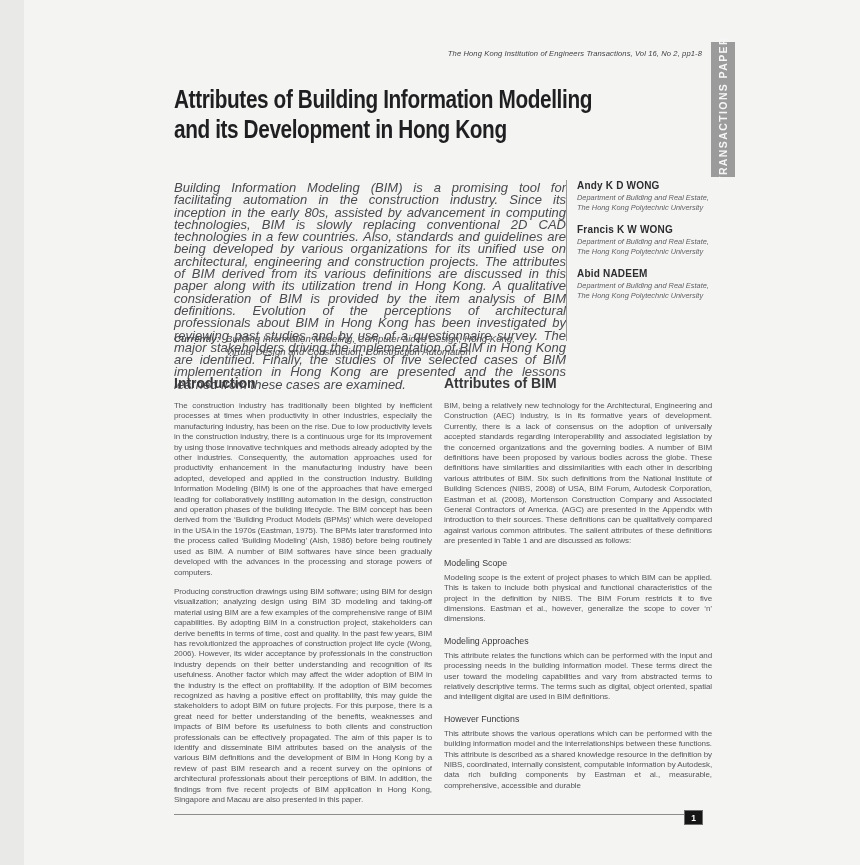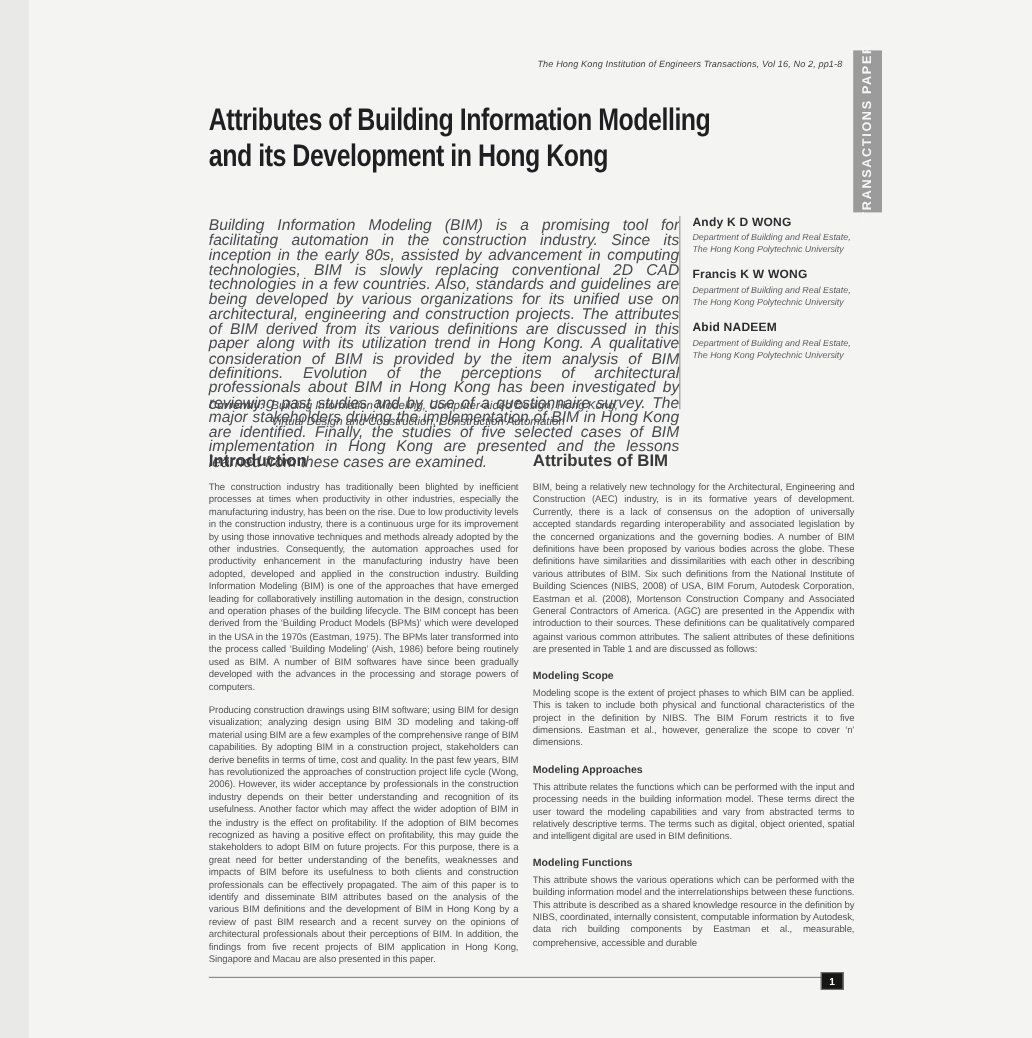--- a/index.html
+++ b/index.html
@@ -67,21 +67,21 @@
   }
   .col{position:absolute;top:0;}
   .col-left{left:0;width:258px;}
   .col-right{left:270px;width:268px;}
   .col h2{
     margin:0 0 10px 0;
     font-size:14px;font-weight:bold;color:#3a3a3d;
   }
   .col h3{
     margin:11px 0 5px 0;
-    font-size:8.8px;font-weight:bold;color:#3a3a3d;
+    font-size:8.8px;font-weight:normal;color:#3a3a3d;
   }
   .col p{
     margin:0 0 9px 0;
     font-size:8px;line-height:10.4px;letter-spacing:-0.1px;
     text-align:justify;color:#55565a;
   }
   .footer-line{
     position:absolute;left:150px;top:814px;width:511px;height:1px;
     background:#8c8c8c;
   }
@@ -150,21 +150,21 @@
       <p>The construction industry has traditionally been blighted by inefficient processes at times when productivity in other industries, especially the manufacturing industry, has been on the rise. Due to low productivity levels in the construction industry, there is a continuous urge for its improvement by using those innovative techniques and methods already adopted by the other industries. Consequently, the automation approaches used for productivity enhancement in the manufacturing industry have been adopted, developed and applied in the construction industry. Building Information Modeling (BIM) is one of the approaches that have emerged leading for collaboratively instilling automation in the design, construction and operation phases of the building lifecycle. The BIM concept has been derived from the ‘Building Product Models (BPMs)’ which were developed in the USA in the 1970s (Eastman, 1975). The BPMs later transformed into the process called ‘Building Modeling’ (Aish, 1986) before being routinely used as BIM. A number of BIM softwares have since been gradually developed with the advances in the processing and storage powers of computers.</p>
       <p>Producing construction drawings using BIM software; using BIM for design visualization; analyzing design using BIM 3D modeling and taking-off material using BIM are a few examples of the comprehensive range of BIM capabilities. By adopting BIM in a construction project, stakeholders can derive benefits in terms of time, cost and quality. In the past few years, BIM has revolutionized the approaches of construction project life cycle (Wong, 2006). However, its wider acceptance by professionals in the construction industry depends on their better understanding and recognition of its usefulness. Another factor which may affect the wider adoption of BIM in the industry is the effect on profitability. If the adoption of BIM becomes recognized as having a positive effect on profitability, this may guide the stakeholders to adopt BIM on future projects. For this purpose, there is a great need for better understanding of the benefits, weaknesses and impacts of BIM before its usefulness to both clients and construction professionals can be effectively propagated. The aim of this paper is to identify and disseminate BIM attributes based on the analysis of the various BIM definitions and the development of BIM in Hong Kong by a review of past BIM research and a recent survey on the opinions of architectural professionals about their perceptions of BIM. In addition, the findings from five recent projects of BIM application in Hong Kong, Singapore and Macau are also presented in this paper.</p>
     </div>
     <div class="col col-right">
       <h2>Attributes of BIM</h2>
       <p>BIM, being a relatively new technology for the Architectural, Engineering and Construction (AEC) industry, is in its formative years of development. Currently, there is a lack of consensus on the adoption of universally accepted standards regarding interoperability and associated legislation by the concerned organizations and the governing bodies. A number of BIM definitions have been proposed by various bodies across the globe. These definitions have similarities and dissimilarities with each other in describing various attributes of BIM. Six such definitions from the National Institute of Building Sciences (NIBS, 2008) of USA, BIM Forum, Autodesk Corporation, Eastman et al. (2008), Mortenson Construction Company and Associated General Contractors of America. (AGC) are presented in the Appendix with introduction to their sources. These definitions can be qualitatively compared against various common attributes. The salient attributes of these definitions are presented in Table 1 and are discussed as follows:</p>
       <h3>Modeling Scope</h3>
       <p>Modeling scope is the extent of project phases to which BIM can be applied. This is taken to include both physical and functional characteristics of the project in the definition by NIBS. The BIM Forum restricts it to five dimensions. Eastman et al., however, generalize the scope to cover ‘n’ dimensions.</p>
       <h3>Modeling Approaches</h3>
       <p>This attribute relates the functions which can be performed with the input and processing needs in the building information model. These terms direct the user toward the modeling capabilities and vary from abstracted terms to relatively descriptive terms. The terms such as digital, object oriented, spatial and intelligent digital are used in BIM definitions.</p>
-      <h3>Modeling Functions</h3>
+      <h3>However Functions</h3>
       <p>This attribute shows the various operations which can be performed with the building information model and the interrelationships between these functions. This attribute is described as a shared knowledge resource in the definition by NIBS, coordinated, internally consistent, computable information by Autodesk, data rich building components by Eastman et al., measurable, comprehensive, accessible and durable</p>
     </div>
   </div>
 
   <div class="footer-line"></div>
   <div class="page-num">1</div>
 
 </div>
 
 </body></html>

